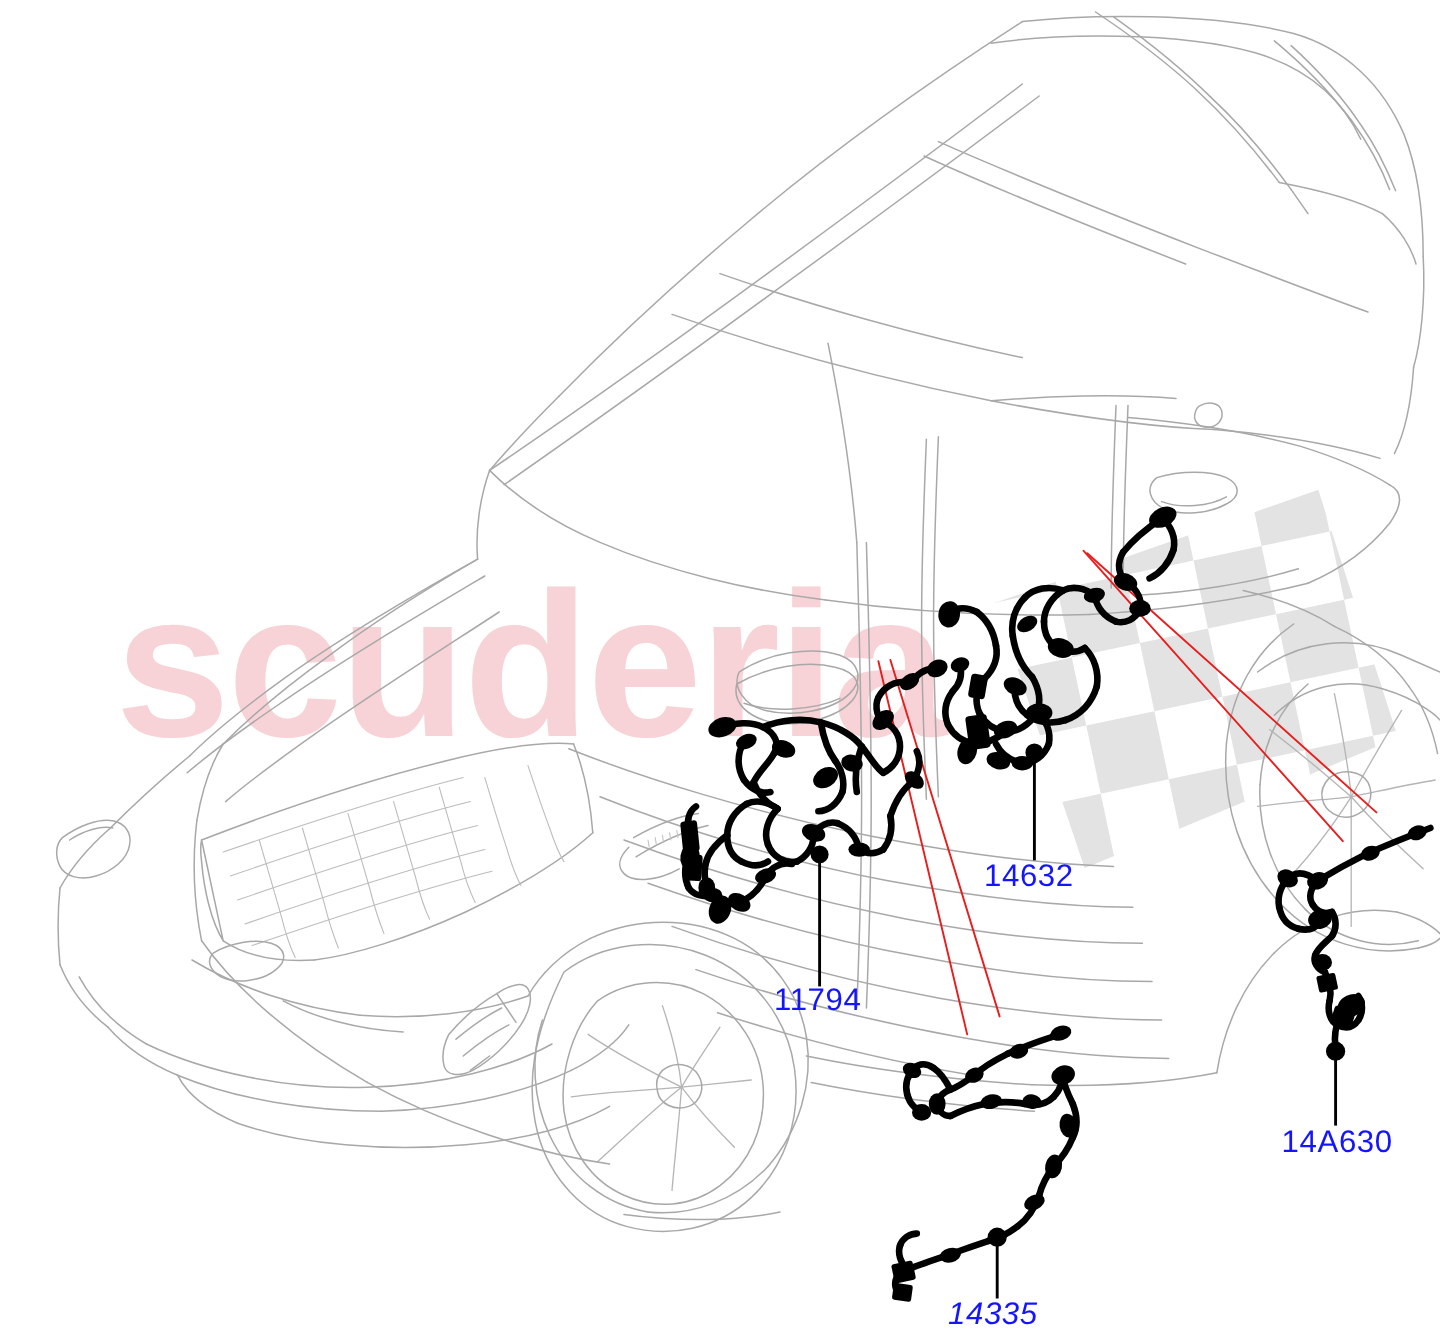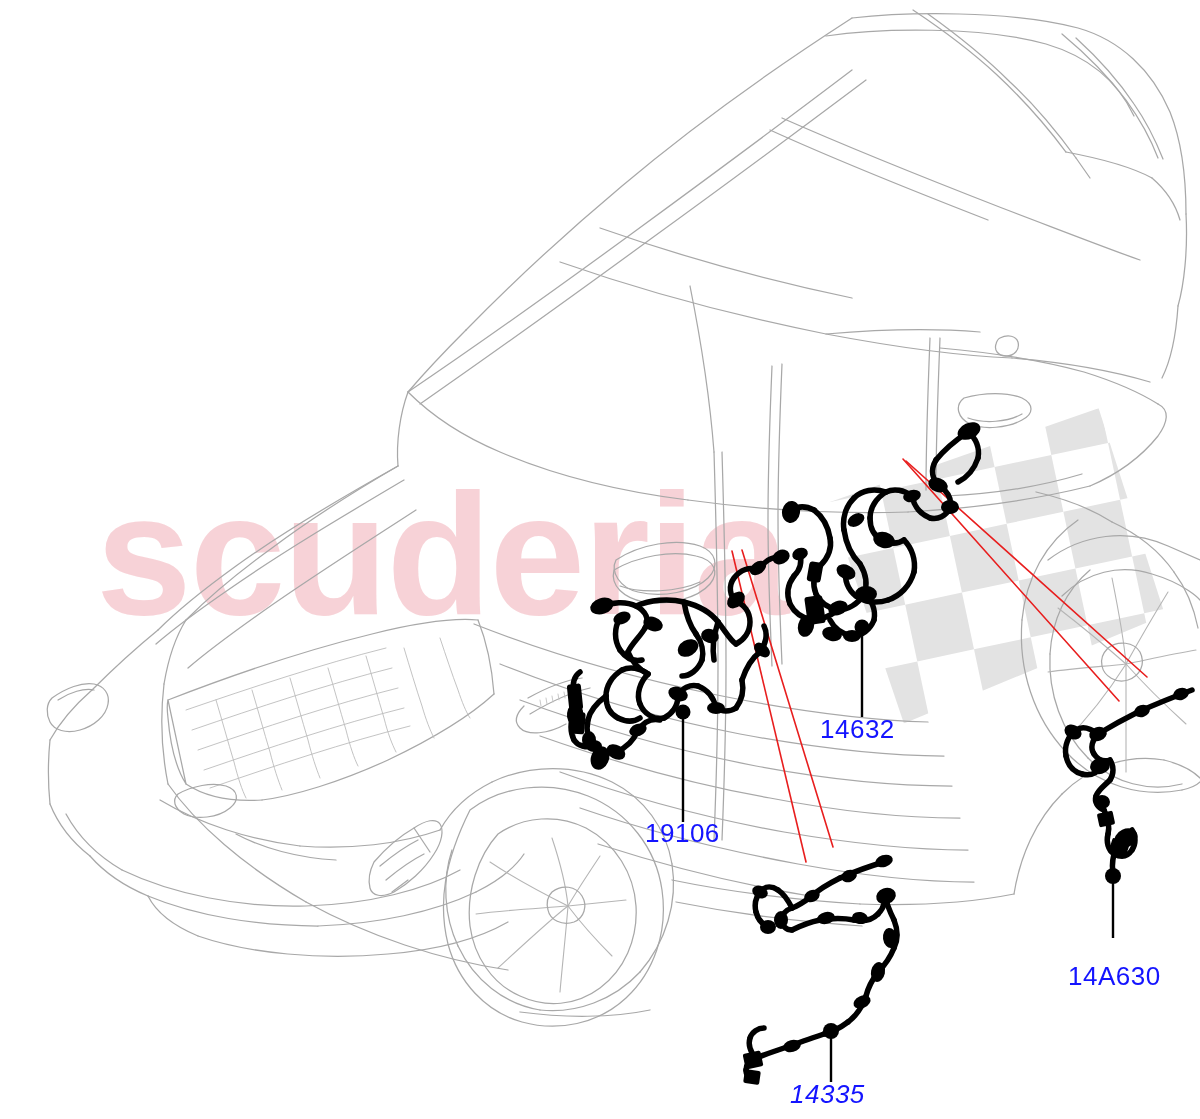--- a/index.html
+++ b/index.html
@@ -501,18 +501,18 @@
       <ellipse cx="878" cy="972" rx="7" ry="10" transform="rotate(12 878 972)"></ellipse>
       <ellipse cx="862" cy="1002" rx="9" ry="6" transform="rotate(-25 862 1002)"></ellipse>
       <circle cx="831" cy="1031" r="8"></circle>
       <ellipse cx="792" cy="1046" rx="9" ry="6" transform="rotate(-14 792 1046)"></ellipse>
       <rect x="744" y="1052" width="18" height="16" rx="2" transform="rotate(-12 753 1060)"></rect>
       <rect x="744" y="1070" width="16" height="14" rx="2" transform="rotate(8 752 1077)"></rect>
     </g>
     <line x1="831" y1="1032" x2="831" y2="1082" stroke="#000000" stroke-width="2.4"></line>
   </svg>
 
-  <div class="part-label" style="left:645px;top:818px;">19106</div>
+  <div class="part-label" style="left:645px;top:818px;">11794</div>
   <div class="part-label" style="left:820px;top:714px;">14632</div>
-  <div class="part-label" style="left:1068px;top:936px;margin-top:25px;">14A630</div>
+  <div class="part-label" style="left:1068px;top:936px;">14A630</div>
   <div class="part-label" style="left:790px;top:1079px;font-style:italic;">14335</div>
 
 </div>
 
 </body></html>

